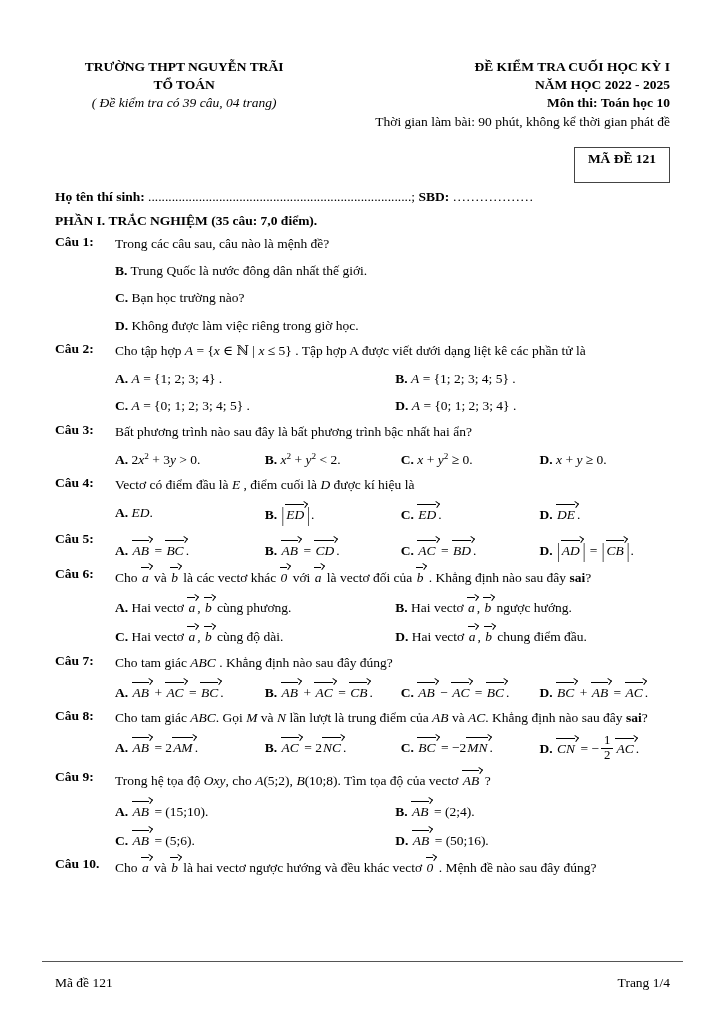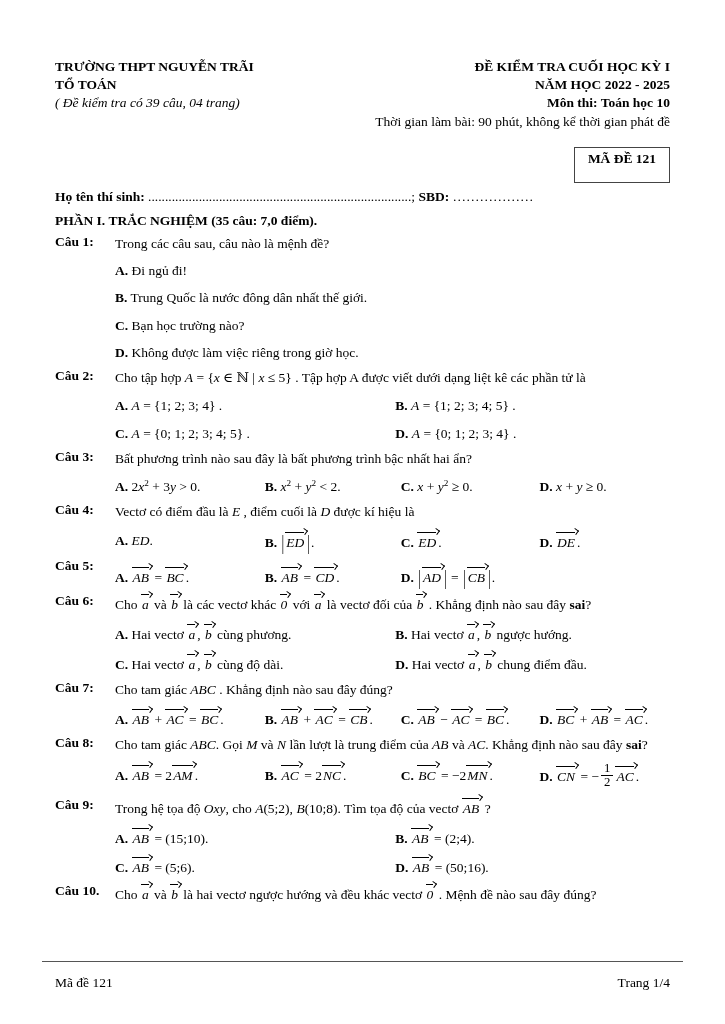--- a/index.html
+++ b/index.html
@@ -5,21 +5,21 @@
   html,body{margin:0;padding:0;background:#fff;}
   body{
     width:725px;height:1024px;position:relative;
     font-family:"Liberation Serif","DejaVu Serif",serif;
     font-size:13.5px;color:#000;-webkit-font-smoothing:antialiased;
   }
   .page{position:absolute;inset:0;padding:58px 55px 0 55px;box-sizing:border-box;}
 
   
   .header{display:flex;}
-  .hdr-left{width:42%;text-align:left;line-height:1.35;}
+  .hdr-left{width:42%;text-align:center;line-height:1.35;}
   .hdr-right{width:58%;text-align:right;line-height:1.35;}
   .b{font-weight:bold;}
   .it{font-style:italic;}
 
   
   .code-box{
     width:96px;height:36px;border:1px solid #444;margin:16px 0 4px auto;
     box-sizing:border-box;text-align:center;font-weight:bold;padding-top:3px;
   }
 
@@ -81,21 +81,20 @@
   <div class="student-line"><span class="b">Họ tên thí sinh:</span><span> ..............................................................................;</span><span class="b"> SBD:</span><span> ………………</span></div>
 
   <div class="section-title">PHẦN I. TRẮC NGHIỆM (35 câu: 7,0 điểm).</div>
 
   <div>
       <div class="q">
         <div class="q-label">Câu 1:</div>
         <div class="q-body">
           <div class="q-text">Trong các câu sau, câu nào là mệnh đề?</div>
           <div class="opts list">
-            <div class="opt"><span class="opt-key">A.</span><span> Đi ngủ đi!</span></div>
             <div class="opt"><span class="opt-key">B.</span><span> Trung Quốc là nước đông dân nhất thế giới.</span></div>
             <div class="opt"><span class="opt-key">C.</span><span> Bạn học trường nào?</span></div>
             <div class="opt"><span class="opt-key">D.</span><span> Không được làm việc riêng trong giờ học.</span></div>
           </div>
         </div>
       </div>
       <div class="q">
         <div class="q-label">Câu 2:</div>
         <div class="q-body">
           <div class="q-text">Cho tập hợp <i>A</i> = {<i>x</i> ∈ ℕ | <i>x</i> ≤ 5} . Tập hợp A được viết dưới dạng liệt kê các phần tử là</div>
@@ -130,20 +129,21 @@
             <div class="opt"><span class="opt-key">D.</span><span> <span class="vec">DE</span>.</span></div>
           </div>
         </div>
       </div>
       <div class="q">
         <div class="q-label">Câu 5:</div>
         <div class="q-body">
           <div class="opts row4">
             <div class="opt"><span class="opt-key">A.</span><span> <span class="vec">AB</span> = <span class="vec">BC</span>.</span></div>
             <div class="opt"><span class="opt-key">B.</span><span> <span class="vec">AB</span> = <span class="vec">CD</span>.</span></div>
+            <div class="opt"><span class="opt-key">C.</span><span> <span class="vec">AC</span> = <span class="vec">BD</span>.</span></div>
             <div class="opt"><span class="opt-key">D.</span><span> <span class="abs">|</span><span class="vec">AD</span><span class="abs">|</span> = <span class="abs">|</span><span class="vec">CB</span><span class="abs">|</span>.</span></div>
           </div>
         </div>
       </div>
       <div class="q">
         <div class="q-label">Câu 6:</div>
         <div class="q-body">
           <div class="q-text">Cho <span class="vec">a</span> và <span class="vec">b</span> là các vectơ khác <span class="vec">0</span> với <span class="vec">a</span> là vectơ đối của <span class="vec">b</span> . Khẳng định nào sau đây <b>sai</b>?</div>
           <div class="opts grid2">
             <div class="opt"><span class="opt-key">A.</span><span> Hai vectơ <span class="vec">a</span>, <span class="vec">b</span> cùng phương.</span></div>

